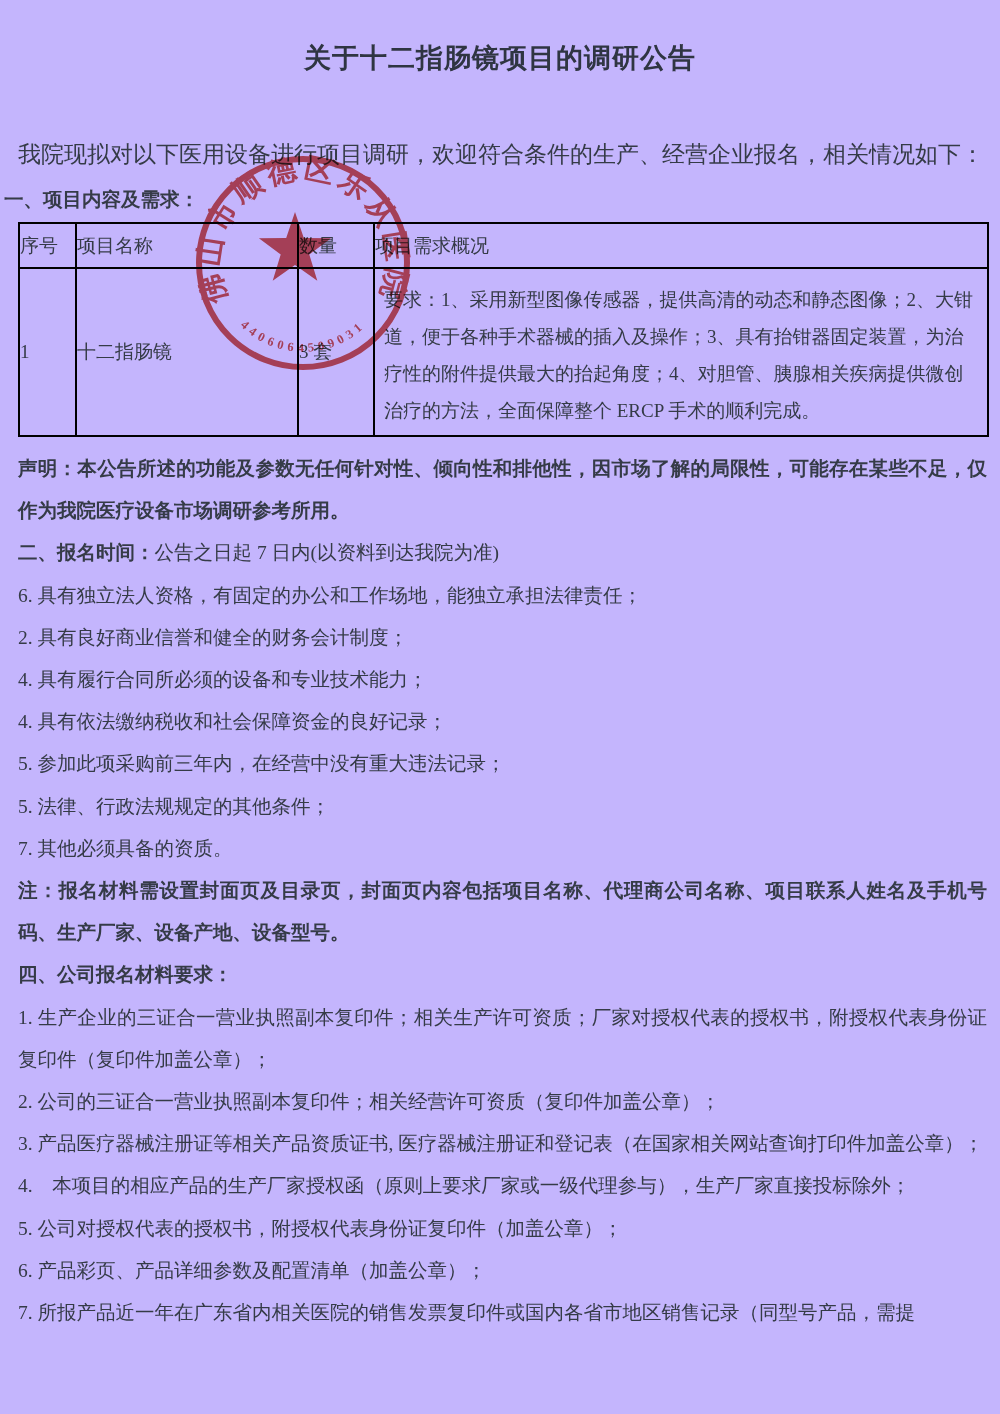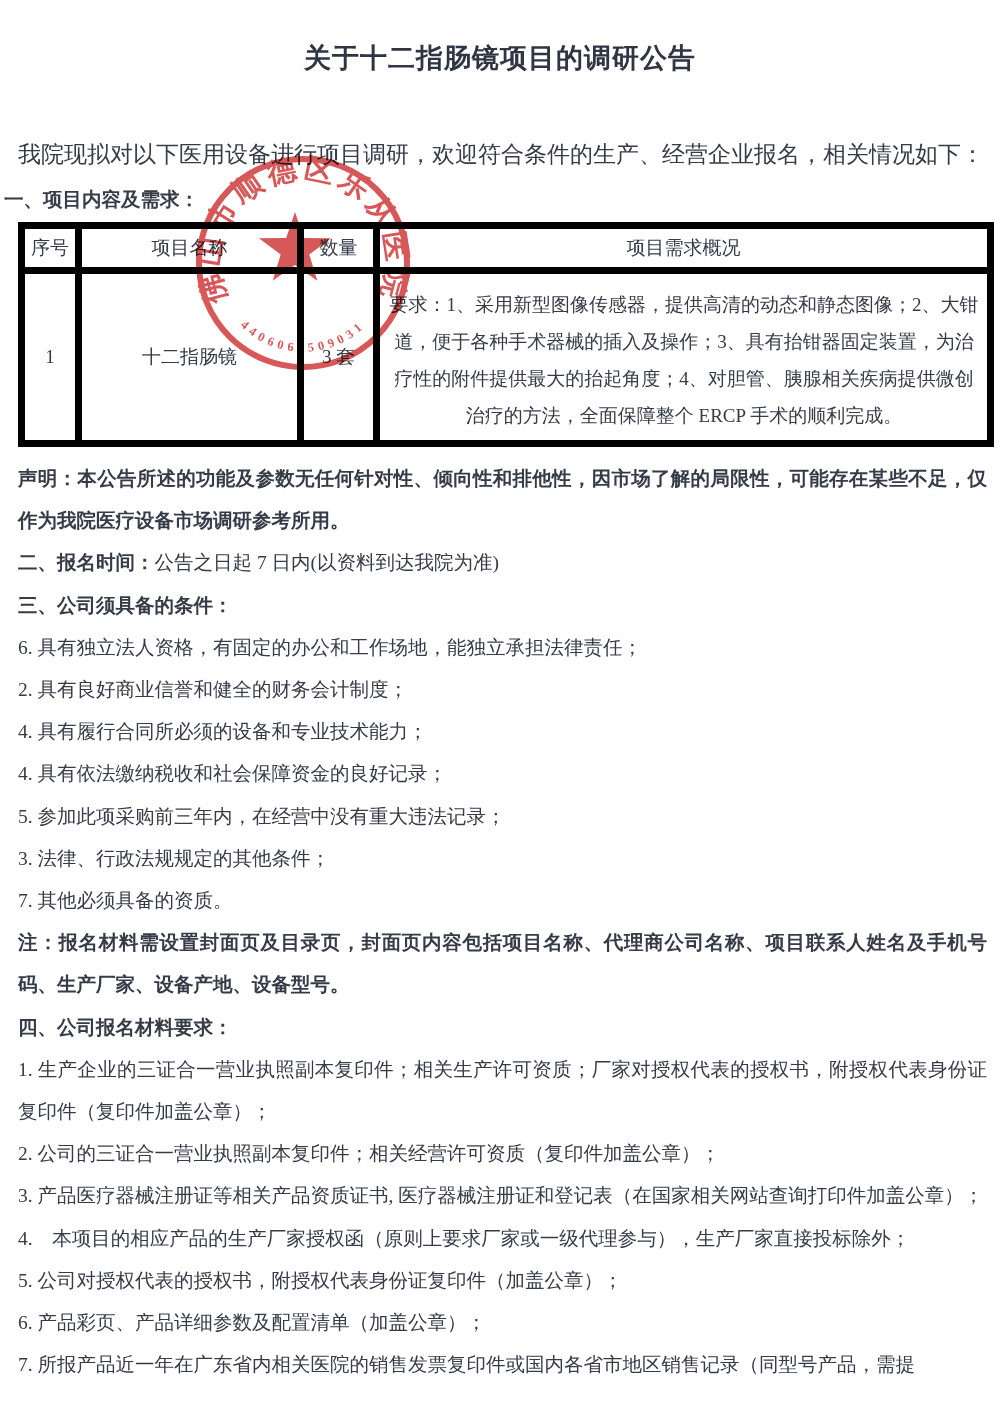--- a/index.html
+++ b/index.html
@@ -2,21 +2,21 @@
 <html><head>
 <meta charset="utf-8">
 <style>
   * { margin: 0; padding: 0; box-sizing: border-box; }
   html, body { background: #e8e8e8; }
   .page {
     position: relative;
     width: 1000px;
     height: 1414px;
     margin: 0 auto;
-    background: #ffffff;
+    background: #c4b5fd;
     color: #353b47;
     font-family: "Liberation Serif", "DejaVu Serif", serif;
     overflow: hidden;
   }
   .doc-title {
     margin-top: 40px;
     text-align: center;
     font-size: 27px;
     font-weight: bold;
     letter-spacing: 1px;
@@ -35,22 +35,22 @@
     font-weight: bold;
   }
   table.req-table {
     margin: 1px 0 0 18px;
     width: 969px;
     border-collapse: collapse;
     table-layout: fixed;
     font-size: 19px;
   }
   table.req-table th, table.req-table td {
-    border: 7px solid #000000;
-    text-align: center;
+    border: 2px solid #000000;
+    text-align: left;
     vertical-align: middle;
     font-weight: normal;
     color: #353b47;
   }
   table.req-table thead tr { height: 45px; }
   table.req-table tbody tr { height: 163px; }
   col.c-no   { width: 57px; }
   col.c-name { width: 222px; }
   col.c-qty  { width: 76px; }
   col.c-req  { width: 614px; }
@@ -114,27 +114,26 @@
         <td>十二指肠镜</td>
         <td>3 套</td>
         <td class="req-cell">要求：1、采用新型图像传感器，提供高清的动态和静态图像；2、大钳道，便于各种手术器械的插入及操作；3、具有抬钳器固定装置，为治疗性的附件提供最大的抬起角度；4、对胆管、胰腺相关疾病提供微创治疗的方法，全面保障整个 ERCP 手术的顺利完成。</td>
       </tr>
     </tbody>
   </table>
 
   <div class="body-grid">
     <p class="b">声明：本公告所述的功能及参数无任何针对性、倾向性和排他性，因市场了解的局限性，可能存在某些不足，仅作为我院医疗设备市场调研参考所用。</p>
     <p><span class="b">二、报名时间：</span><span>公告之日起 7 日内(以资料到达我院为准)</span></p>
-    <p class="b">三、公司须具备的条件：</p>
     <p>6. 具有独立法人资格，有固定的办公和工作场地，能独立承担法律责任；</p>
     <p>2. 具有良好商业信誉和健全的财务会计制度；</p>
     <p>4. 具有履行合同所必须的设备和专业技术能力；</p>
     <p>4. 具有依法缴纳税收和社会保障资金的良好记录；</p>
     <p>5. 参加此项采购前三年内，在经营中没有重大违法记录；</p>
-    <p>3. 法律、行政法规规定的其他条件；</p>
+    <p>5. 法律、行政法规规定的其他条件；</p>
     <p>7. 其他必须具备的资质。</p>
     <p class="b">注：报名材料需设置封面页及目录页，封面页内容包括项目名称、代理商公司名称、项目联系人姓名及手机号码、生产厂家、设备产地、设备型号。</p>
     <p class="b">四、公司报名材料要求：</p>
     <p>1. 生产企业的三证合一营业执照副本复印件；相关生产许可资质；厂家对授权代表的授权书，附授权代表身份证复印件（复印件加盖公章）；</p>
     <p>2. 公司的三证合一营业执照副本复印件；相关经营许可资质（复印件加盖公章）；</p>
     <p>3. 产品医疗器械注册证等相关产品资质证书, 医疗器械注册证和登记表（在国家相关网站查询打印件加盖公章）；</p>
     <p>4.　本项目的相应产品的生产厂家授权函（原则上要求厂家或一级代理参与），生产厂家直接投标除外；</p>
     <p>5. 公司对授权代表的授权书，附授权代表身份证复印件（加盖公章）；</p>
     <p>6. 产品彩页、产品详细参数及配置清单（加盖公章）；</p>
     <p>7. 所报产品近一年在广东省内相关医院的销售发票复印件或国内各省市地区销售记录（同型号产品，需提</p>

